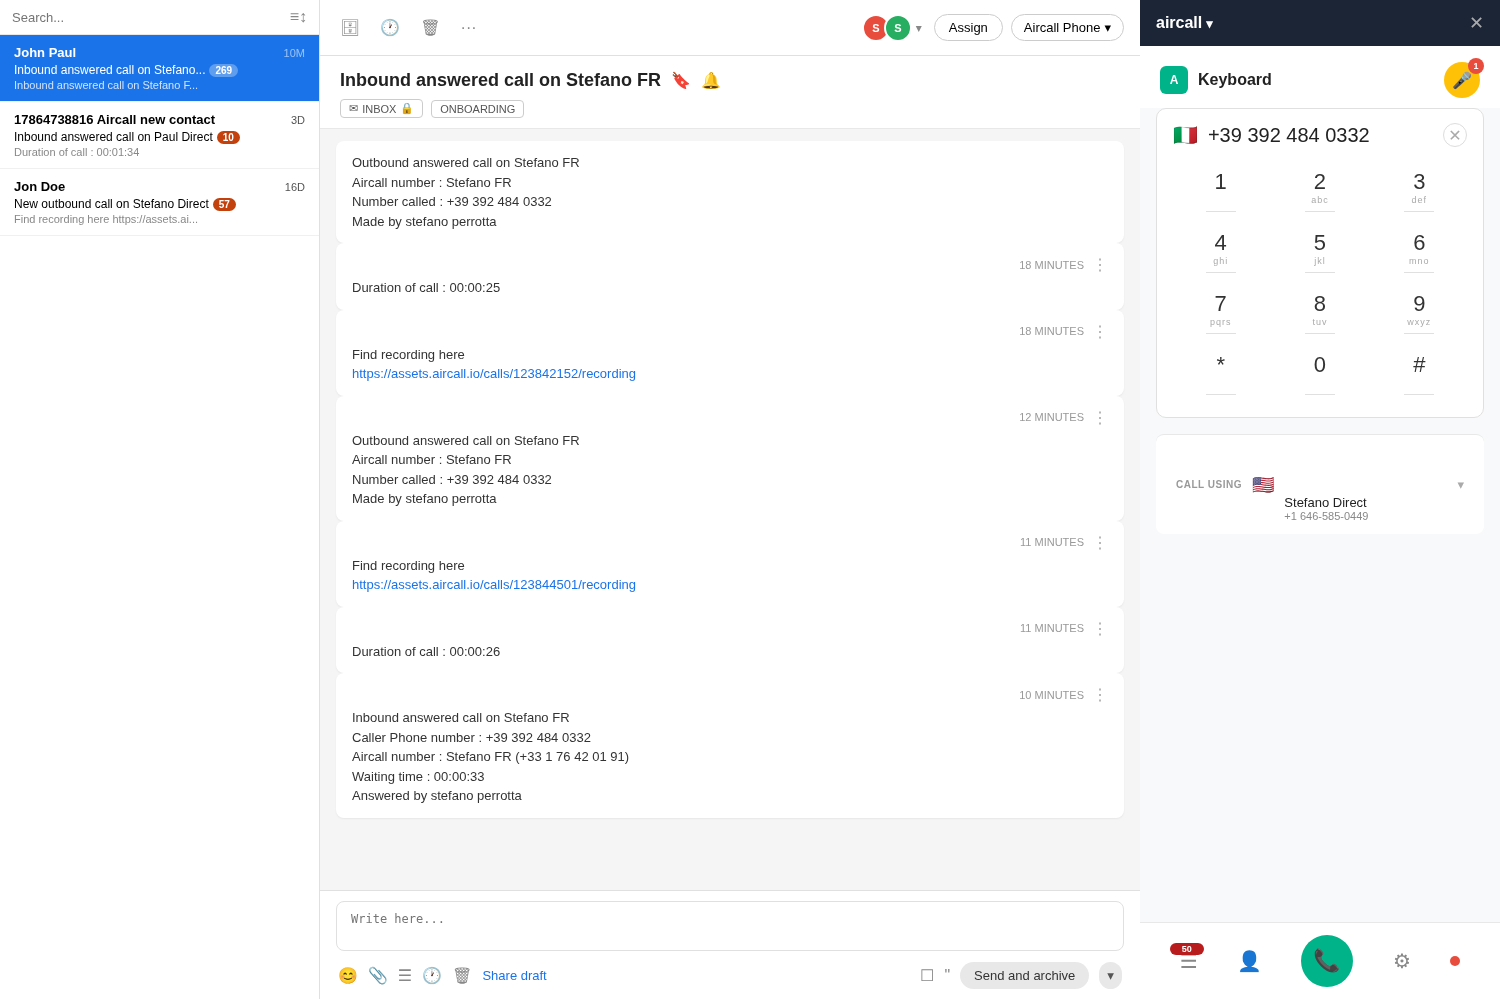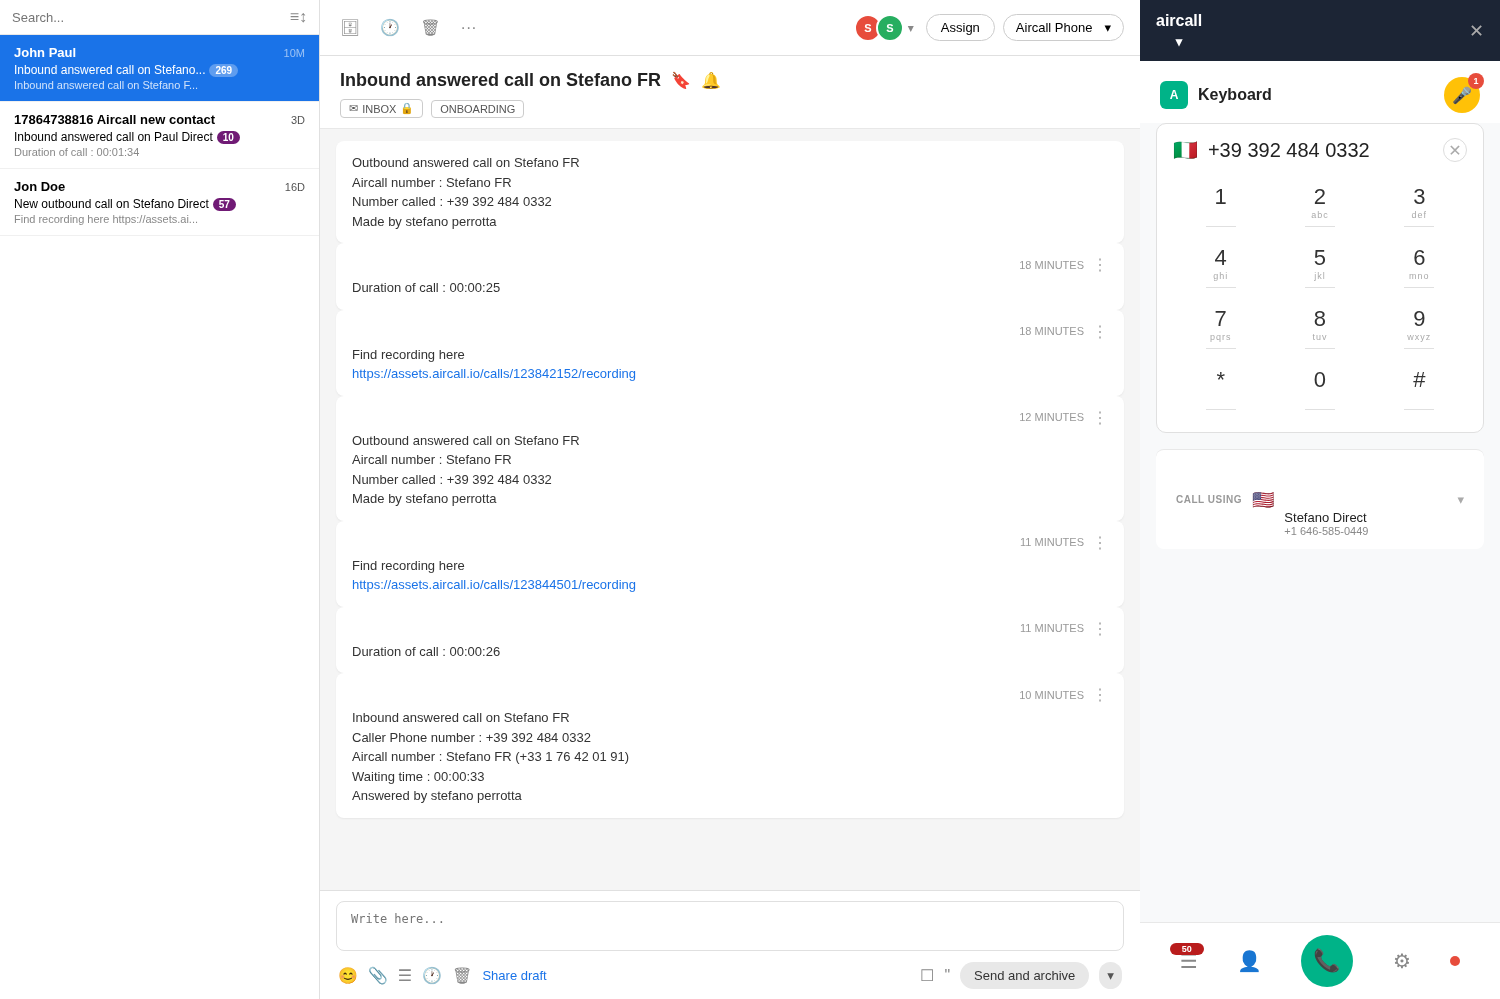--- a/index.html
+++ b/index.html
@@ -59,21 +59,21 @@
     .conv-subject {
       font-size: 12px;
       white-space: nowrap;
       overflow: hidden;
       text-overflow: ellipsis;
       display: flex;
       align-items: center;
       gap: 4px;
     }
     .conv-badge {
-      background: #701a75;
+      background: #c2410c;
       color: #fff;
       border-radius: 10px;
       padding: 1px 6px;
       font-size: 10px;
       font-weight: bold;
     }
     .conv-badge.active-badge {
       background: rgba(255,255,255,0.3);
       color: #fff;
     }
@@ -145,21 +145,21 @@
       font-weight: 500;
     }
     .btn-aircall {
       border: 1px solid #ccc;
       background: #fff;
       border-radius: 20px;
       padding: 5px 12px;
       cursor: pointer;
       font-size: 13px;
       display: flex;
-      gap: 12px;
+      gap: 4px;
     }
 
     .conversation-header {
       background: #fff;
       padding: 14px 20px 10px;
       border-bottom: 1px solid #e8e8e8;
     }
     .conversation-title {
       font-size: 18px;
       font-weight: 600;
@@ -298,21 +298,20 @@
       background: #1c2535;
       color: #fff;
     }
     .aircall-title {
       font-size: 16px;
       font-weight: 600;
       color: #fff;
       display: flex;
       align-items: center;
       gap: 4px;
-      flex-direction: column;
     }
     .aircall-close {
       color: #aaa;
       cursor: pointer;
       font-size: 18px;
     }
     .aircall-body {
       flex: 1;
       background: #f8f9fa;
       display: flex;

